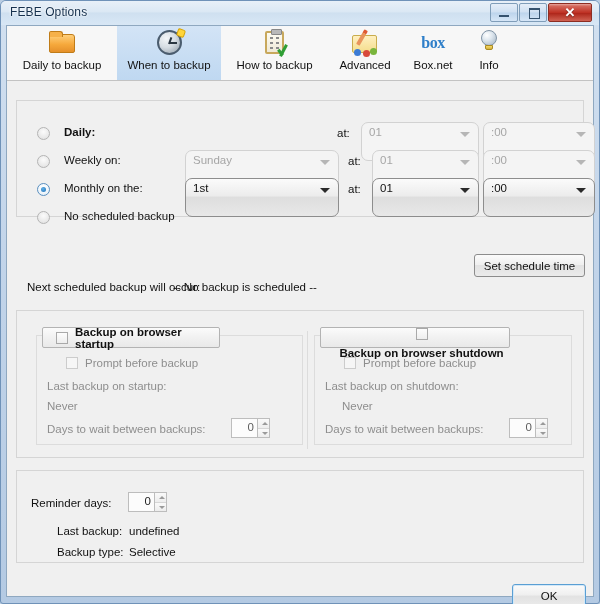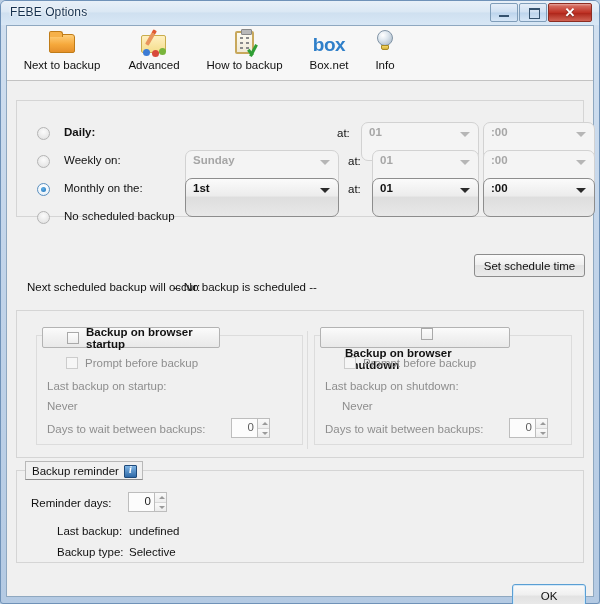--- a/index.html
+++ b/index.html
@@ -228,24 +228,24 @@
   .ic-shapes {
     position:absolute; left:6px; bottom:2px; width:7px; height:7px;
     background:#3c7bd4; border-radius:50%;
     box-shadow: 9px 1px 0 #d84a3c, 16px -1px 0 #79b53c;
   }
 
   .ic-box {
     position: absolute; left: 0; top: 6px;
     width: 34px; height: 18px;
     text-align: center;
-    font-size: 19px; font-weight: bold;
+    font-size: 16px; font-weight: bold;
     color: #2f7fc9;
     letter-spacing: -0.4px;
-    font-family: Liberation Sans, sans-serif;
+    font-family: Liberation Serif, serif;
   }
 
   .ic-bulb {
     position: absolute; left: 9px; top: 2px;
     width: 16px; height: 16px; border-radius: 50%;
     background: radial-gradient(circle at 35% 30%, #ffffff 0%, #dde6ee 40%, #9fb0c0 100%);
     border: 1px solid #8194a6;
   }
   .ic-bulbbase {
     position:absolute; left:13px; top:17px; width:8px; height:5px;
@@ -314,21 +314,21 @@
     background-size: 2px 2px;
     opacity: 0.75;
   }
 
   .combo {
     position: absolute;
     height: 39px;
     border: 1px solid #b0b0b0;
     border-radius: 7px;
     background: linear-gradient(to bottom, #fdfdfd 0%, #f3f3f3 48%, #eaeaea 52%, #f4f4f4 100%);
-    font-size: 11.5px; color: #111; font-weight: bold;
+    font-size: 11.5px; color: #111;
   }
   .combo .ctext {
     position: absolute; left: 7px; top: 3px;
     white-space: nowrap;
   }
   .combo .carrow {
     position: absolute; right: 8px; top: 9px;
     width: 0; height: 0;
     border-left: 5px solid transparent;
     border-right: 5px solid transparent;
@@ -359,21 +359,21 @@
     box-shadow: inset 0 0 0 1px #d4e8f7;
   }
 
   .chkbtn {
     position: absolute;
     height: 21px;
     border: 1px solid #b3b3b3;
     border-radius: 2px;
     background: linear-gradient(to bottom, #fbfbfb 0%, #f1f1f1 50%, #e9e9e9 100%);
     display: flex; align-items: center;
-    padding-left: 24px; gap: 7px;
+    padding-left: 13px; gap: 7px;
     font-size: 11.5px; font-weight: bold; color: #111;
     cursor: default;
   }
   .cbox {
     width: 12px; height: 12px;
     border: 1px solid #a9a9a9;
     background: linear-gradient(to bottom, #fdfdfd, #eeeeee);
     flex: none;
   }
   .cbox.dis { border-color: #cccccc; background: #f6f6f6; }
@@ -447,41 +447,48 @@
 
   <div id="client">
 
     <div id="tabstrip">
 
 
       <div class="tab" style="width:110px">
         <div class="ticon">
           <span class="ic-folder"></span>
         </div>
-        <div class="tlabel">Next to backup</div>
-      </div>
-
-
-      <div class="tab" style="width:74px">
+        <div class="tlabel">Daily to backup</div>
+      </div>
+
+      <div class="tab selected" style="width:104px">
         <div class="ticon">
-          <span class="ic-adv-folder"></span>
-            <span class="ic-pencil"></span>
-            <span class="ic-shapes"></span>
-        </div>
-        <div class="tlabel">Advanced</div>
+          <span class="ic-clock"></span>
+            <span class="ic-star"></span>
+        </div>
+        <div class="tlabel">When to backup</div>
       </div>
 
       <div class="tab" style="width:107px">
         <div class="ticon">
           <span class="ic-clip">
               <span class="ic-cliplines"></span>
             </span>
             <span class="ic-check"></span>
         </div>
         <div class="tlabel">How to backup</div>
+      </div>
+
+      <div class="tab" style="width:74px">
+        <div class="ticon">
+          <span class="ic-adv-folder"></span>
+            <span class="ic-pencil"></span>
+            <span class="ic-shapes"></span>
+        </div>
+        <div class="tlabel">Advanced</div>
       </div>
 
       <div class="tab" style="width:62px">
         <div class="ticon">
           <span class="ic-box">box</span>
         </div>
         <div class="tlabel">Box.net</div>
       </div>
 
       <div class="tab" style="width:50px">
@@ -590,24 +597,20 @@
       <div class="spinner" style="left:492px; top:107px;">
         <div class="spin-field">0</div>
         <div class="spin-btns">
           <div class="spin-up"></div>
           <div class="spin-dn"></div>
         </div>
       </div>
     </div>
 
     <div class="panel" style="left:9px; top:444px; width:568px; height:93px;">
-      <div class="panel-hdr">
-        <span>Backup reminder</span>
-        <span class="info-ico"></span>
-      </div>
 
       <div class="lbl" style="left:14px; top:26px;">Reminder days:</div>
       <div class="spinner" style="left:111px; top:21px;">
         <div class="spin-field dark">0</div>
         <div class="spin-btns">
           <div class="spin-up"></div>
           <div class="spin-dn"></div>
         </div>
       </div>
 

